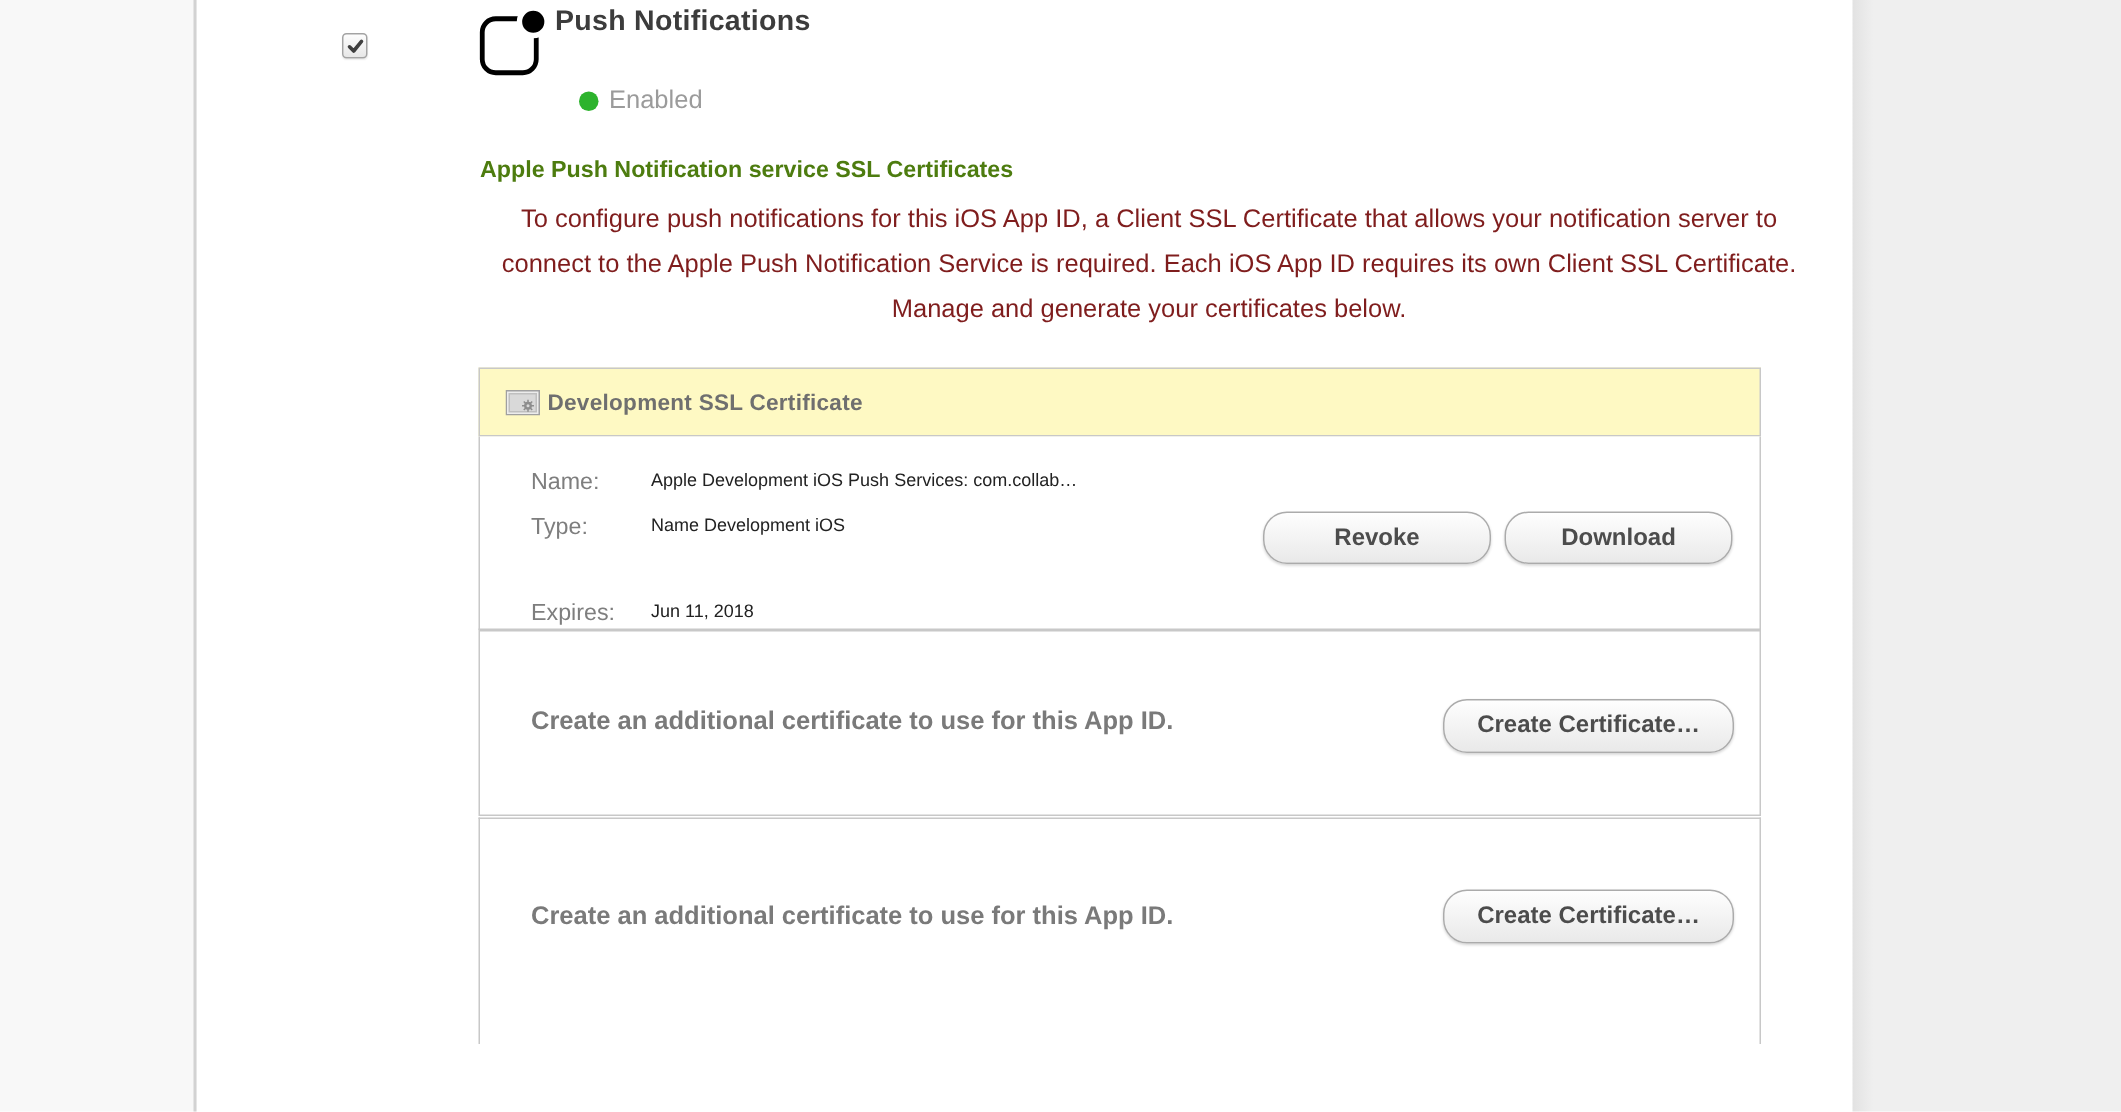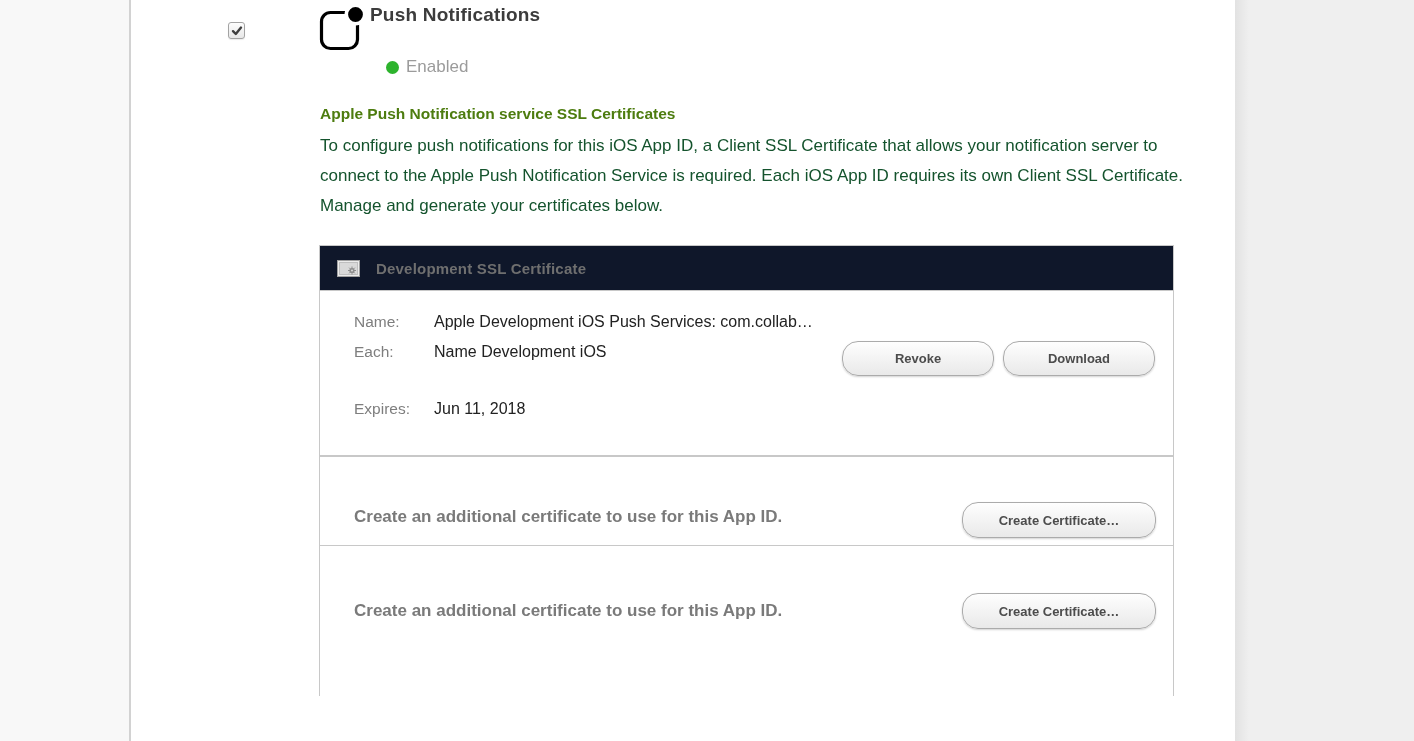--- a/index.html
+++ b/index.html
@@ -50,50 +50,50 @@
   }
   .status-label { font-size: 17px; color: #9b9b9b; }
 
   
   .intro-heading {
     position: absolute; left: 320px; top: 105px;
     font-size: 15.5px; font-weight: bold; color: #4d7c0f;
   }
   .intro-body {
     position: absolute; left: 320px; top: 131px; width: 892px;
-    font-size: 17px; line-height: 30px; color: #14532d;
+    font-size: 17px; line-height: 30px; color: #7f1d1d; text-align: center;
   }
 
   
   .section { position: absolute; left: 319px; width: 855px; }
   .section-header {
-    height: 46px; background: #0f172a; border: 1px solid #c8c8c8;
-    display: flex; align-items: center; padding-left: 17px; gap: 16px;
+    height: 46px; background: #fef9c3; border: 1px solid #c8c8c8;
+    display: flex; align-items: center; padding-left: 17px; gap: 5px;
   }
   .section-header-label {
     font-size: 15px; font-weight: bold; color: #6f6f6f; letter-spacing: .2px;
   }
   .section-body {
     background: #fff; border: 1px solid #c8c8c8; border-top: none;
     position: relative;
   }
-  .details-body { height: 165px; padding-left: 34px; }
+  .details-body { height: 129px; padding-left: 34px; }
   .create-body  { height: 124px; border-top: 1px solid #c8c8c8; }
   .create-body-open { height: 151px; border-top: 1px solid #c8c8c8; border-bottom: none; }
 
   .field-row { position: absolute; left: 34px; font-size: 15.5px; display: flex; }
   .field-label { color: #7e7e7e; width: 80px; }
-  .field-value { color: #222; font-size: 16px; white-space: nowrap; }
+  .field-value { color: #222; font-size: 12px; white-space: nowrap; }
 
   .btn {
     position: absolute;
     border: 1px solid #ababab; border-radius: 16px;
     background: linear-gradient(#fefefe, #e9e9e9);
     box-shadow: 0 1px 2px rgba(0,0,0,0.18);
-    color: #4c4c4c; font-weight: bold; font-size: 13px;
+    color: #4c4c4c; font-weight: bold; font-size: 16px;
     font-family: "Liberation Sans", "DejaVu Sans", sans-serif;
     display: flex; align-items: center; justify-content: center;
     cursor: pointer;
   }
 
   .create-text {
     position: absolute; left: 34px;
     font-size: 17px; font-weight: bold; color: #7a7a7a;
   }
 
@@ -144,21 +144,21 @@
       </svg>
       <span class="section-header-label">Development SSL Certificate</span>
     </div>
 
     <div class="section-body details-body">
       <div class="field-row" style="top:22px;">
         <span class="field-label">Name:</span>
         <span class="field-value">Apple Development iOS Push Services: com.collab…</span>
       </div>
       <div class="field-row" style="top:52px;">
-        <span class="field-label">Each:</span>
+        <span class="field-label">Type:</span>
         <span class="field-value">Name Development iOS</span>
       </div>
       <div class="field-row" style="top:82px;margin-top:27px;">
         <span class="field-label">Expires:</span>
         <span class="field-value">Jun 11, 2018</span>
       </div>
 
       <button class="btn" style="left:522px; top:50px; width:152px; height:35px;">Revoke</button>
       <button class="btn" style="left:683px; top:50px; width:152px; height:35px;">Download</button>
     </div>

